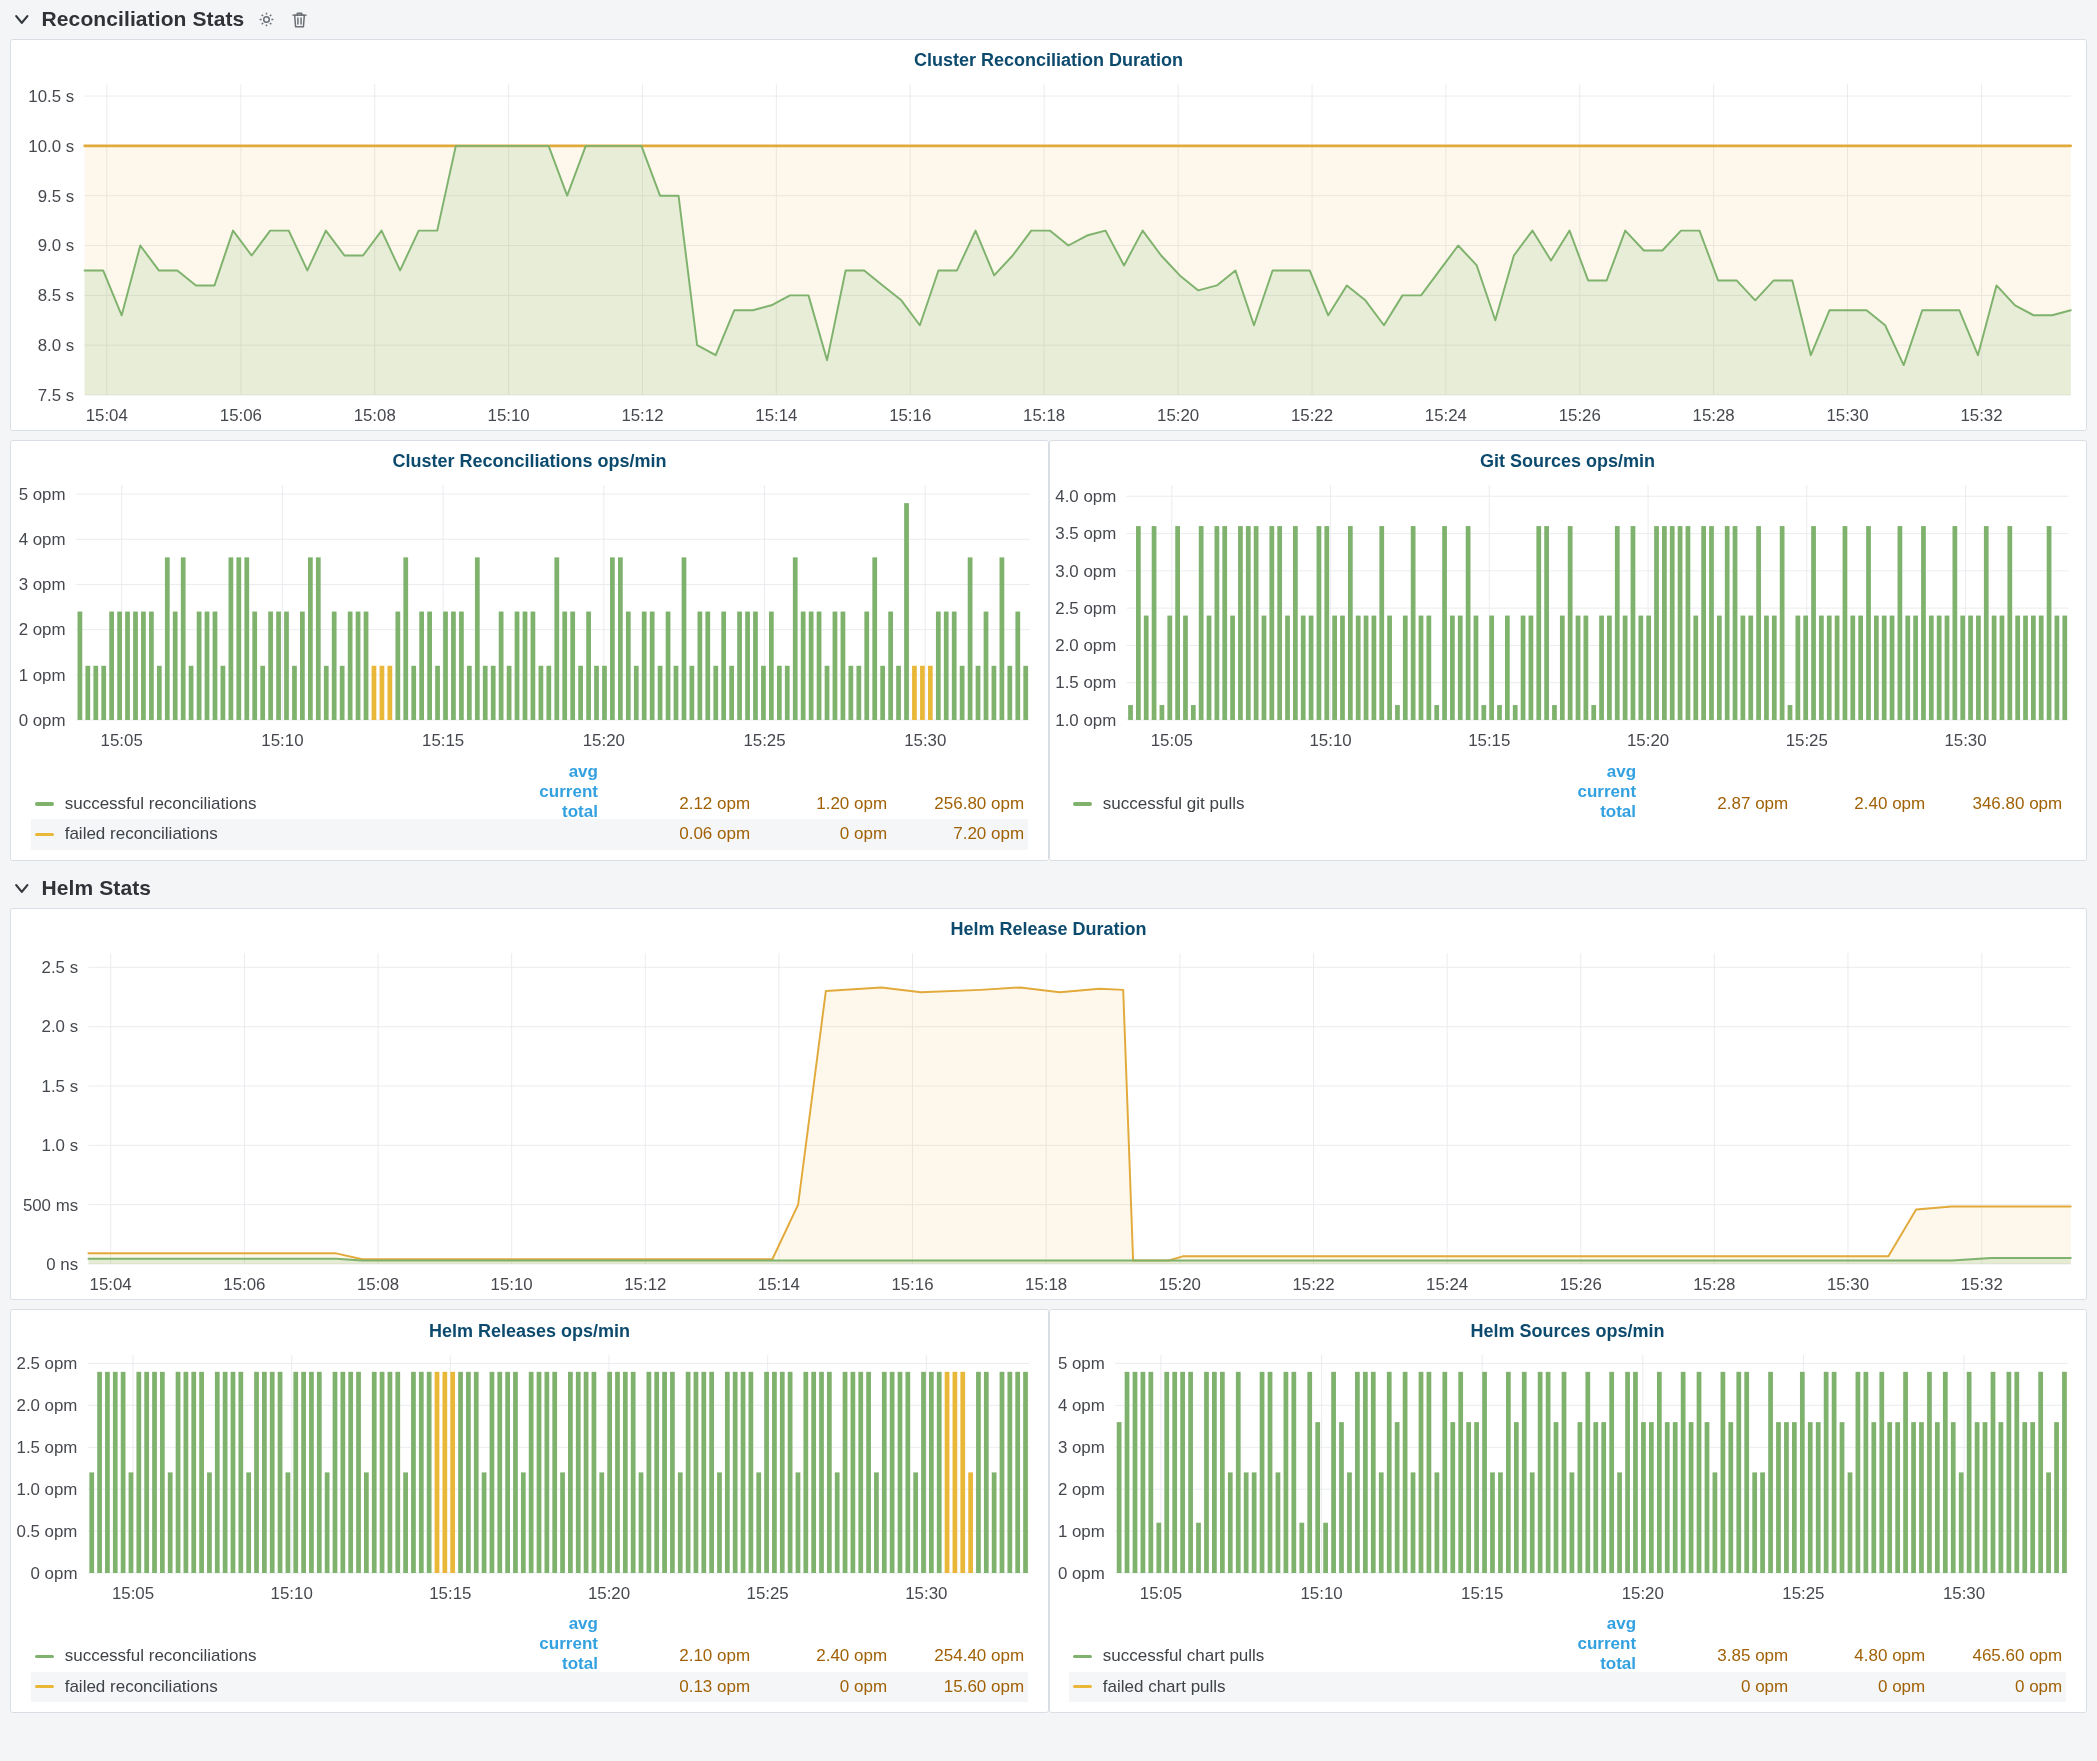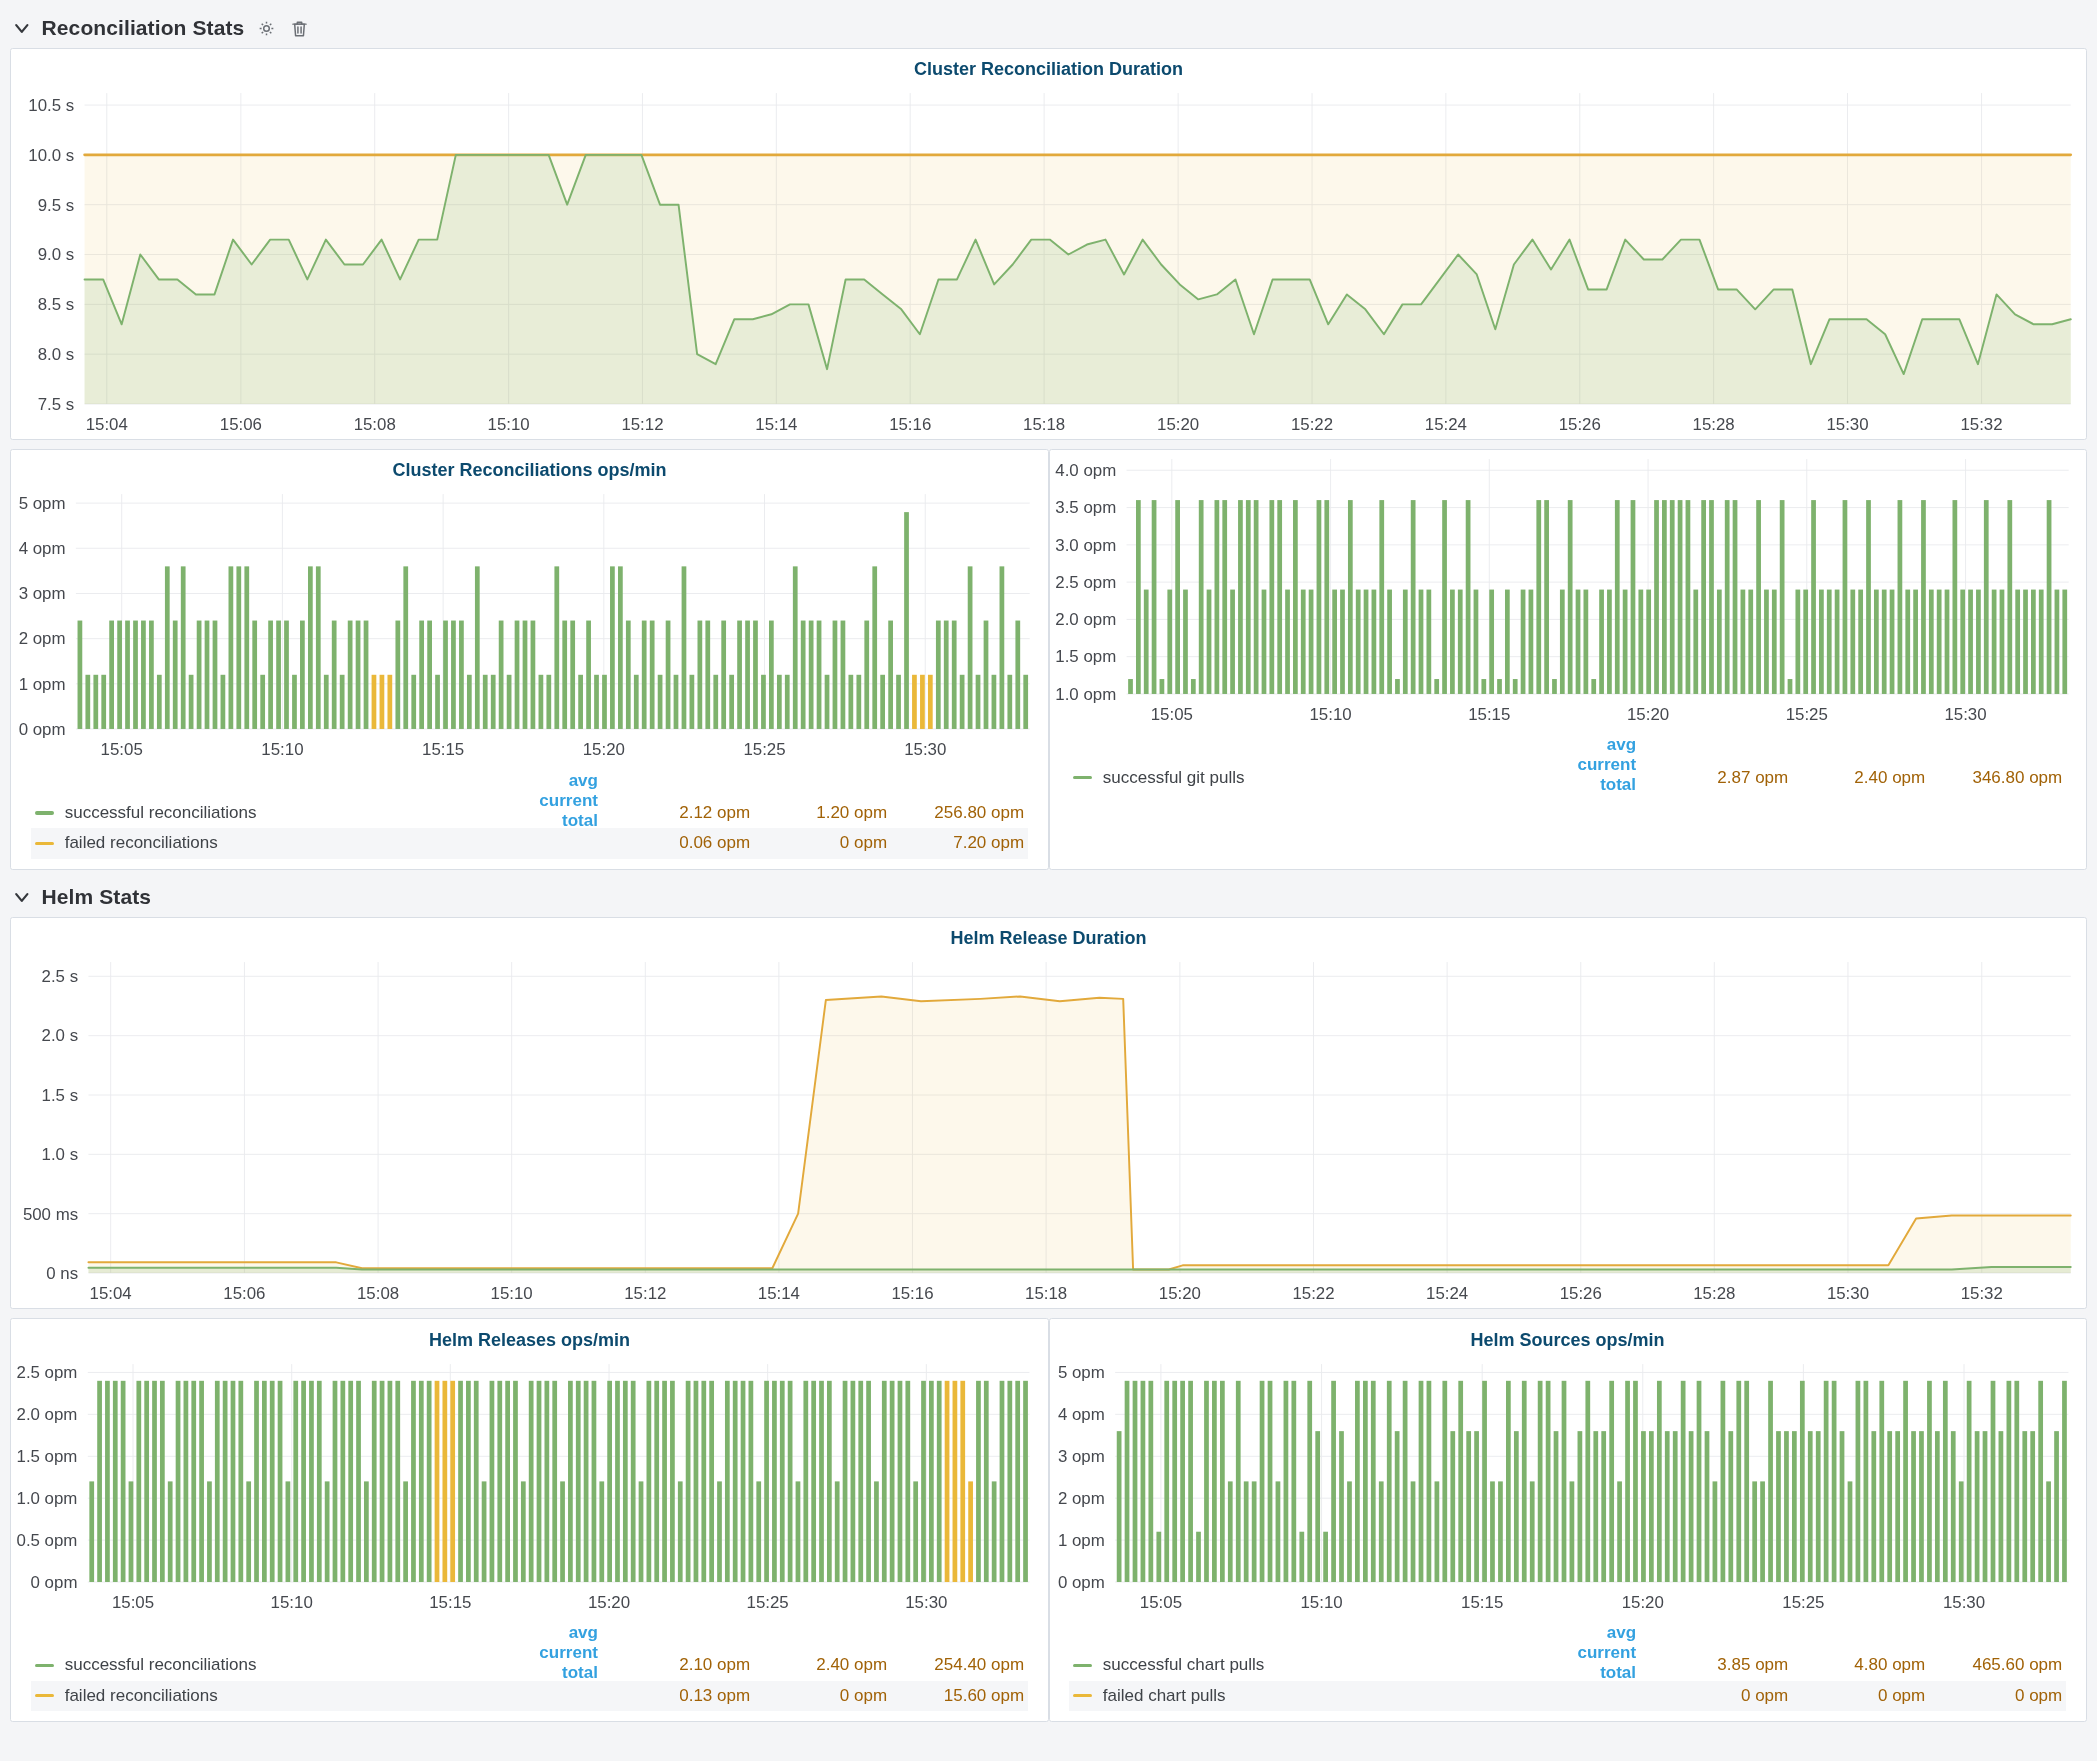--- a/index.html
+++ b/index.html
@@ -1,17 +1,17 @@
 <!DOCTYPE html>
 <html style="font-size:10.4px"><head>
 <meta charset="utf-8">
 <style>
   * { margin:0; padding:0; box-sizing:border-box; }
   html,body { background:#f4f5f7; font-family:"Liberation Sans", sans-serif; }
-  .page { width:2097px; height:1761px; overflow:hidden; padding-top:11px; }
+  .page { width:2097px; height:1761px; overflow:hidden; padding-top:2px; }
 
   .section-bar { display:flex; align-items:center; height:34px; padding:0 0 0 14.3px; gap:11.7px; }
   .section-title { font-size:21px; font-weight:700; color:#303237; letter-spacing:0.1px; }
   .chev { width:15.6px; height:13px; }
   .sec-icon { width:21px; height:21px; cursor:pointer; }
 
   .panel { background:#ffffff; border:0.6px solid #d9dee5; border-radius:2.6px; }
   .panel-full { margin:2.6px 10.4px 0 10.4px; }
   .row { display:flex; margin:9px 10.4px 0 10.4px;border-radius:21px; }
   .row .panel { flex:1; min-width:0; }
@@ -287,20 +287,21 @@
               <span>failed reconciliations</span>
             </span>
           <span class="lg-col">0.06 opm</span>
           <span class="lg-col">0 opm</span>
           <span class="lg-col">7.20 opm</span>
         </div>
       </div>
     </div>
 
     <div class="panel">
+      <div class="panel-title">Git Sources ops/min</div>
       <div class="chart chart-md">
           <svg width="1033" height="279" viewBox="0 0 1592 430" font-family="Liberation Sans, sans-serif">
             <line x1="187.7" x2="187.7" y1="14" y2="376" stroke="#e9eaed" stroke-width="1.4"></line>
             <text x="187.7" y="416" text-anchor="middle" fill="#45484e" font-size="26">15:05</text>
             <line x1="432.4" x2="432.4" y1="14" y2="376" stroke="#e9eaed" stroke-width="1.4"></line>
             <text x="432.4" y="416" text-anchor="middle" fill="#45484e" font-size="26">15:10</text>
             <line x1="677.0" x2="677.0" y1="14" y2="376" stroke="#e9eaed" stroke-width="1.4"></line>
             <text x="677.0" y="416" text-anchor="middle" fill="#45484e" font-size="26">15:15</text>
             <line x1="921.7" x2="921.7" y1="14" y2="376" stroke="#e9eaed" stroke-width="1.4"></line>
             <text x="921.7" y="416" text-anchor="middle" fill="#45484e" font-size="26">15:20</text>

